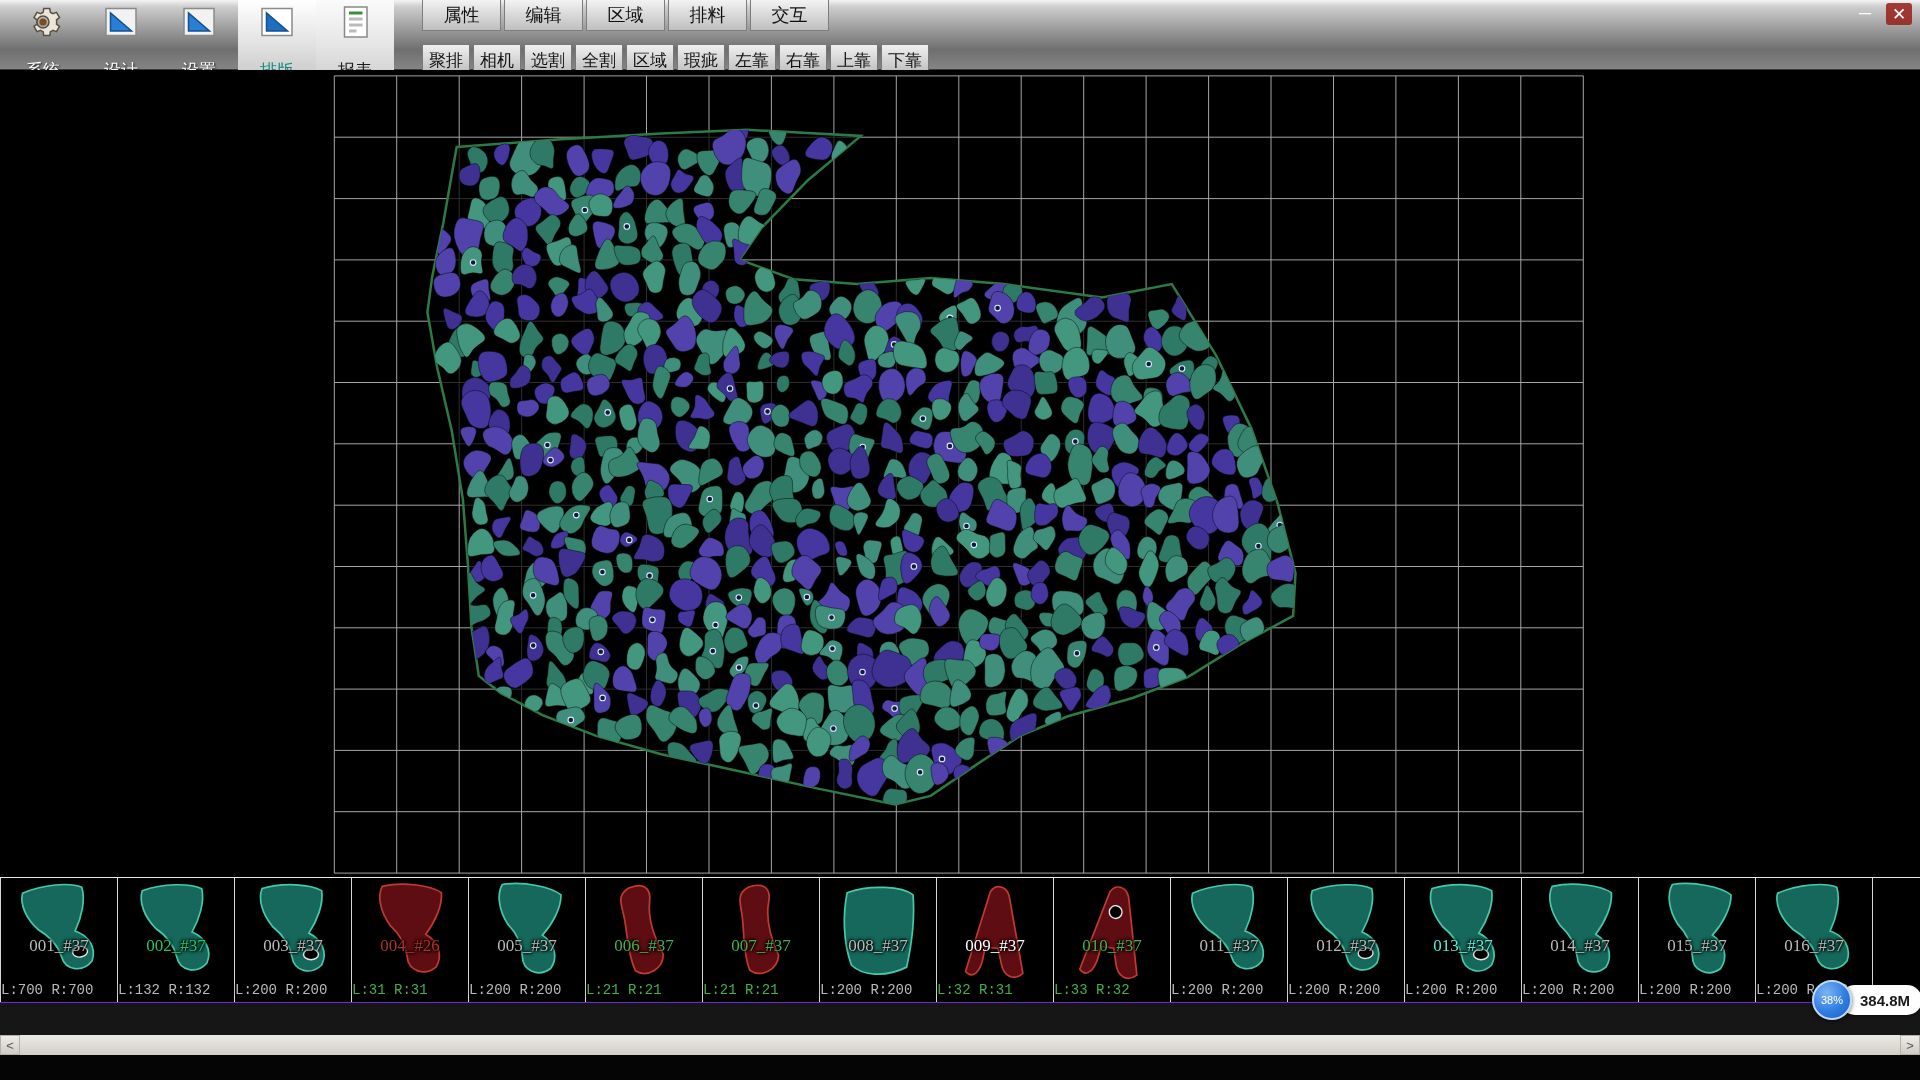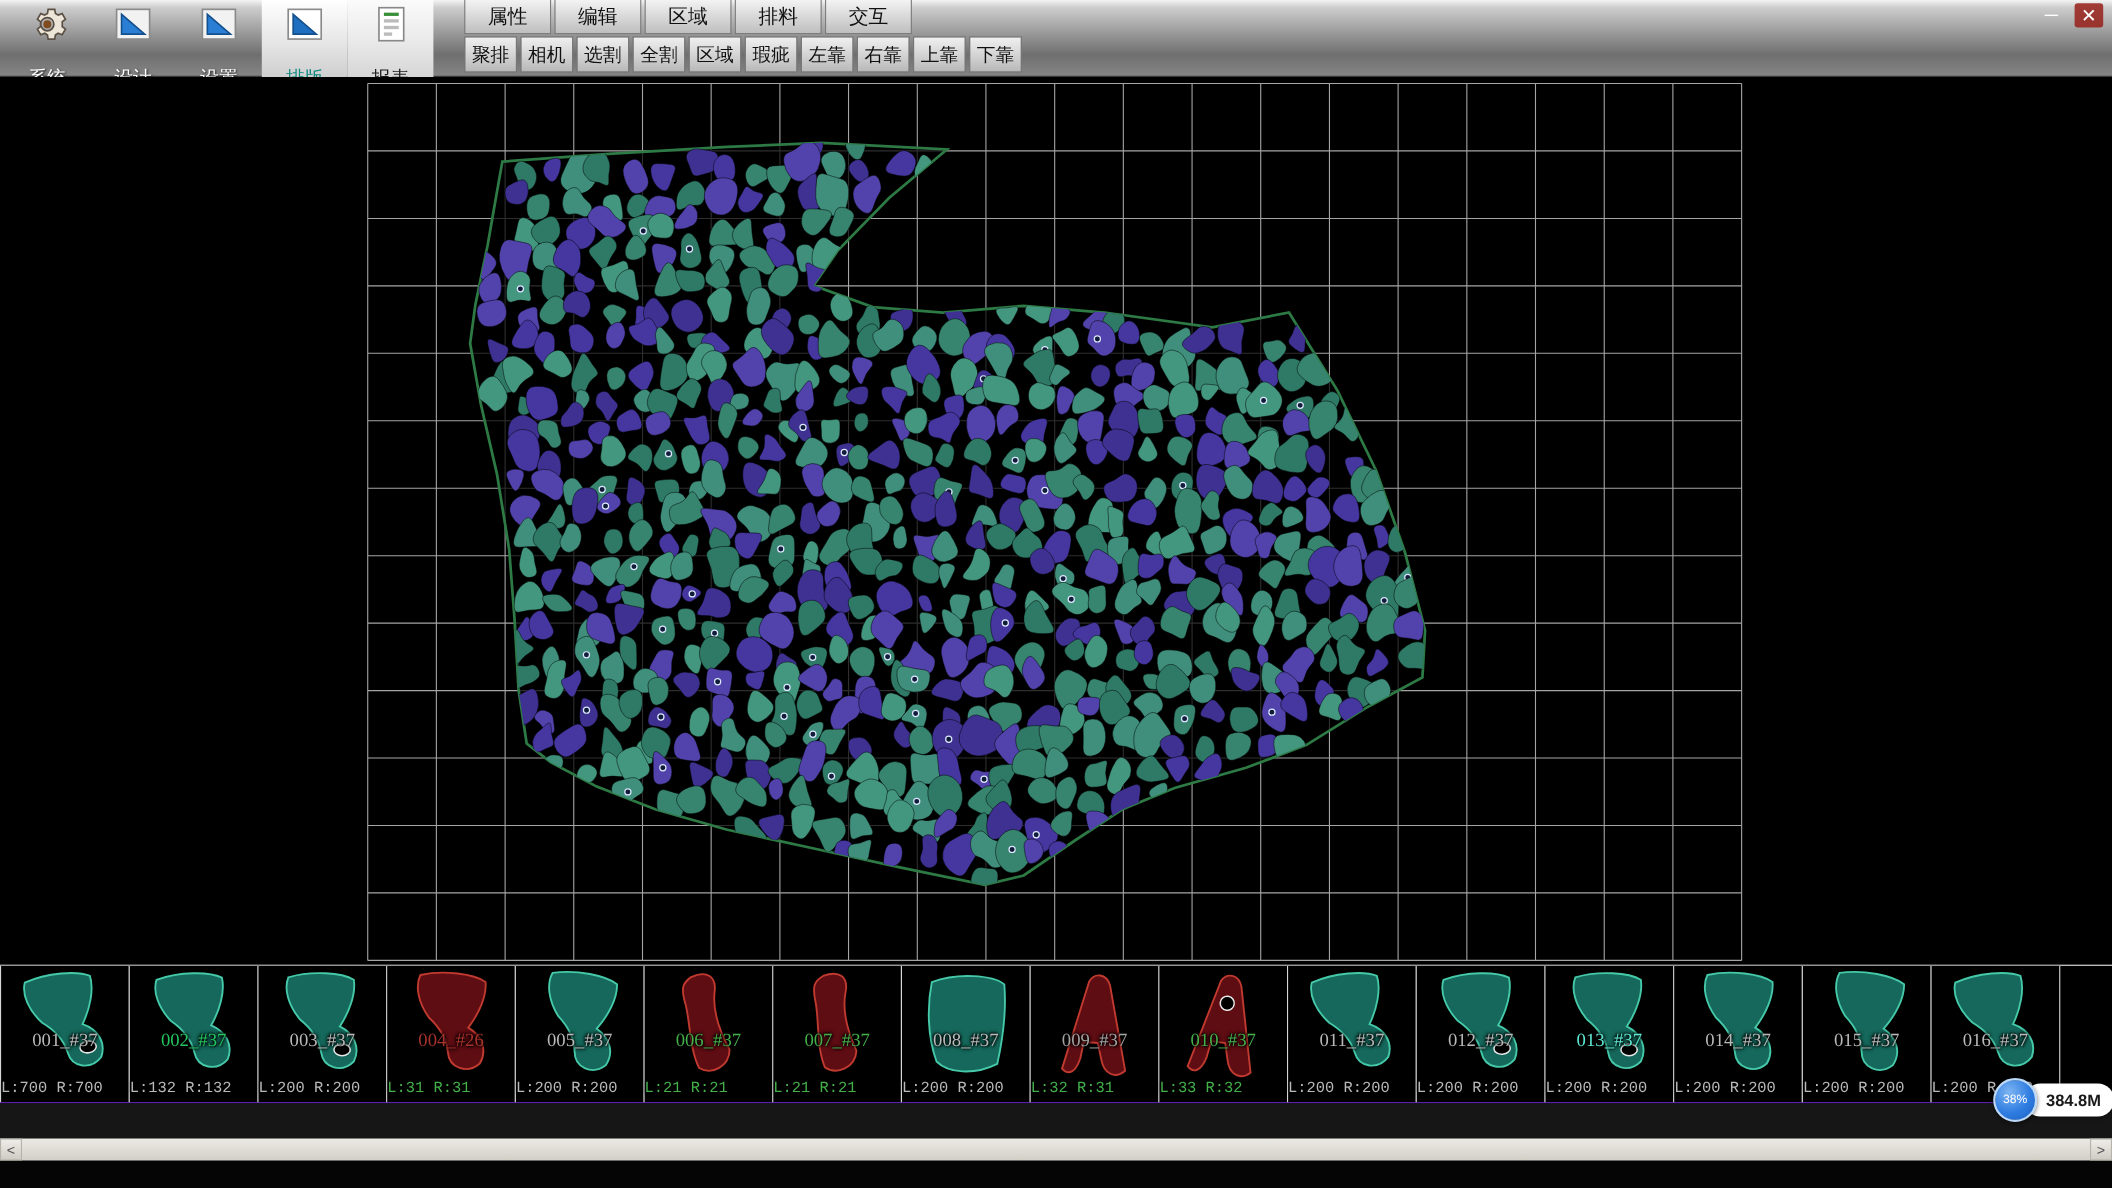--- a/index.html
+++ b/index.html
@@ -18,21 +18,21 @@
   .app-item.active{background:linear-gradient(180deg,#ffffff,#e6e6e6 55%,#cfcfcf)}
   .app-item.active .lbl{color:#0d8a80;text-shadow:none}
   .app-item.light{background:linear-gradient(180deg,#fbfbfb,#e9e9e9 55%,#d6d6d6)}
   .app-item.light .lbl{color:#1b1b1b;text-shadow:none}
 
   .menus{position:absolute;left:422px;top:0}
   .tab-row{display:flex;gap:3px;height:31px}
   .tab{width:79px;height:31px;display:flex;align-items:center;justify-content:center;
     background:linear-gradient(180deg,#f3f3f3,#d6d6d6 55%,#bfbfbf);
     border:1px solid #7d7d7d;border-top:none;font-size:18px;color:#101010;cursor:pointer}
-  .tool-row{display:flex;gap:3px;height:33px;margin-top:2px}
+  .tool-row{display:flex;gap:3px;height:33px;margin-top:13px}
   .tool{width:48px;height:33px;display:flex;align-items:center;justify-content:center;
     background:linear-gradient(180deg,#f0f0f0,#d2d2d2 55%,#b8b8b8);
     border:1px solid #777;font-size:17px;color:#101010;cursor:pointer}
 
   .win{position:absolute;top:3px;right:8px;display:flex;gap:8px}
   .win span{color:#fff;font-size:17px;width:26px;height:22px;display:flex;
     align-items:center;justify-content:center;cursor:pointer}
   .win .close{background:rgba(150,30,25,.85);border-radius:3px}
 
   
@@ -939,21 +939,21 @@
       </svg>
       <div class="cell-id" style="color:#b9b9b9">008_#37</div>
       <div class="cell-counts" style="color:#b9b9b9">L:200 R:200</div>
     </div>
     <div class="cell">
       <svg viewBox="0 0 92 96" preserveAspectRatio="xMidYMid meet">
         <g transform="rotate(4 46 48)">
           <path d="M20,88 L38,12 C42,4 52,4 56,14 L74,86 C66,94 56,90 53,78 L49,64 L37,64 L35,78 C32,90 26,94 20,88 Z" fill="#5e0d13" stroke="#c03a30" stroke-width="1.6"></path>
         </g>
       </svg>
-      <div class="cell-id" style="color:#a3a3a3">009_#37</div>
+      <div class="cell-id" style="color:#ffffff">009_#37</div>
       <div class="cell-counts" style="color:#43b04a">L:32 R:31</div>
     </div>
     <div class="cell">
       <svg viewBox="0 0 92 96" preserveAspectRatio="xMidYMid meet">
         <g transform="rotate(8 46 48)">
           <path d="M20,88 L38,12 C42,4 52,4 56,14 L74,86 C66,94 56,90 53,78 L49,64 L37,64 L35,78 C32,90 26,94 20,88 Z" fill="#5e0d13" stroke="#c03a30" stroke-width="1.6"></path>
           <ellipse cx="46" cy="30" rx="6" ry="6" fill="#000" stroke="#e8e8e8" stroke-width="1.3"></ellipse>
         </g>
       </svg>
       <div class="cell-id" style="color:#43b04a">010_#37</div>

